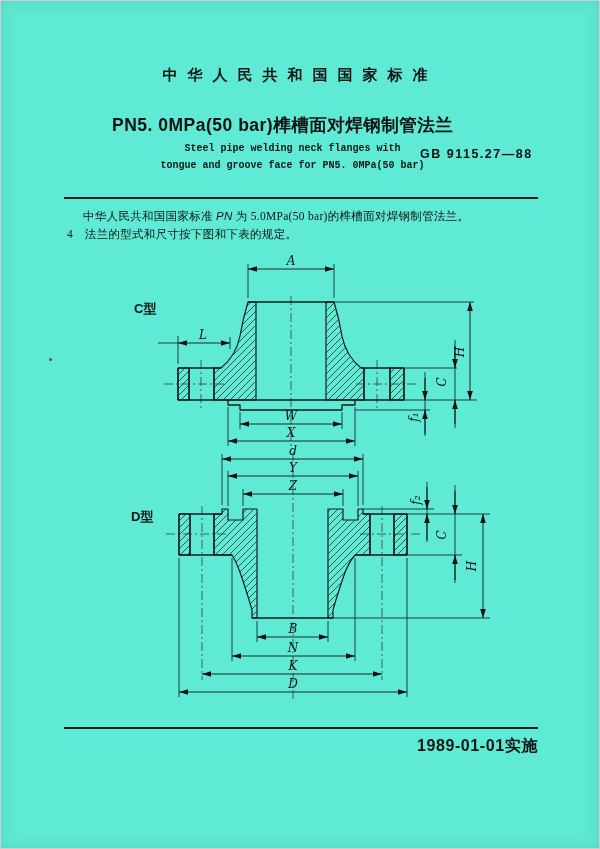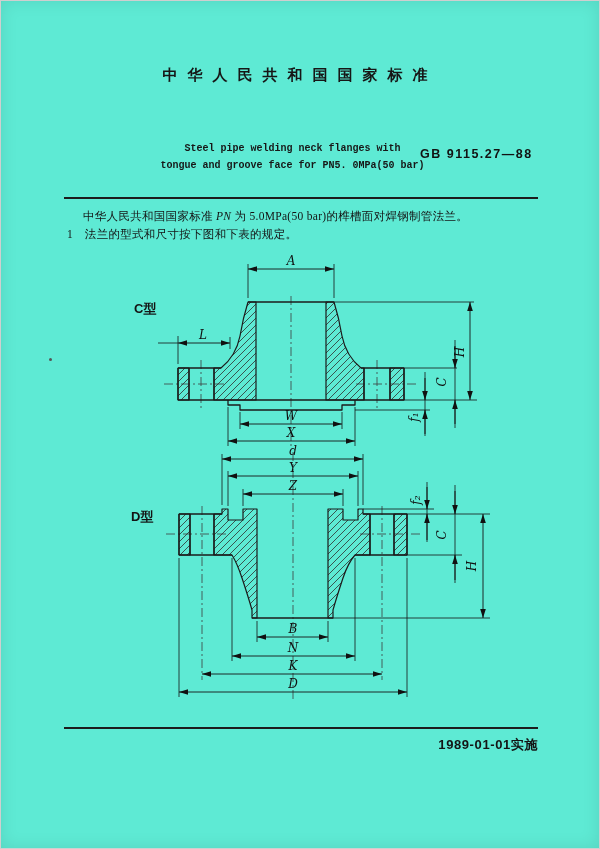--- a/index.html
+++ b/index.html
@@ -12,49 +12,50 @@
   .hdr{top:66px;left:0;width:100%;text-align:center;font-size:15px;font-weight:bold;
        letter-spacing:10px;color:#161616;}
   .title-zh{top:113px;left:112px;font-size:17.5px;font-weight:bold;letter-spacing:.5px;color:#121212;}
   .std-no{top:120px;left:420px;font-size:12.5px;font-weight:bold;letter-spacing:1.5px;color:#121212;margin-top:27px;}
   .en{left:0;width:585px;text-align:center;font-size:10px;font-weight:bold;
       font-family:Liberation Mono, monospace;color:#171717;}
   .en1{top:143px;} .en2{top:160px;}
   .rule{left:64px;width:474px;height:2px;background:#1c1c1c;}
   .rule-top{top:197px;} .rule-bot{top:727px;}
   .intro{top:209px;left:83px;font-size:11.5px;font-family:"Liberation Serif",serif;color:#141414;letter-spacing:.3px;}
-  .intro i{font-family:Liberation Serif, serif;}
+  .intro i{font-family:Liberation Sans, sans-serif;}
   .clause{top:227px;left:67px;font-size:11.5px;font-family:"Liberation Serif",serif;color:#141414;letter-spacing:.3px;}
   .foot-l{top:734px;left:64px;font-size:12px;font-weight:bold;color:#141414;letter-spacing:.4px;}
-  .foot-r{top:736px;left:0;width:538px;text-align:right;font-size:13px;font-weight:bold;color:#141414;letter-spacing:.6px;}
+  .foot-r{top:736px;left:0;width:538px;text-align:right;font-size:16px;font-weight:bold;color:#141414;letter-spacing:.6px;}
   .speck{top:358px;left:49px;width:3px;height:3px;background:#555;border-radius:50%;}
   svg text.dim{font-family:"DejaVu Serif",serif;font-style:italic;font-size:12px;fill:#101010;}
   svg text.typ{font-family:"Liberation Sans",sans-serif;font-weight:bold;font-size:13px;fill:#141414;}
   .ol{stroke:#1b1b1b;stroke-width:1.3;fill:none;stroke-linejoin:round;}
   .hr{stroke:#1b1b1b;stroke-width:1.2;fill:url(#hat);stroke-linejoin:round;}
   .dl{stroke:#151515;stroke-width:.9;fill:none;}
   .ext{stroke:#151515;stroke-width:.8;fill:none;}
   .cl{stroke:#3d3d3d;stroke-width:.8;fill:none;stroke-dasharray:9 3 2 3;}
 </style>
 </head>
 <body>
 
 <div class="page">
 
   <div class="abs hdr">中华人民共和国国家标准</div>
 
+  <div class="abs title-zh">PN5. 0MPa(50 bar)榫槽面对焊钢制管法兰</div>
   <div class="abs std-no">GB 9115.27—88</div>
 
   <div class="abs en en1">Steel pipe welding neck flanges with</div>
   <div class="abs en en2">tongue and groove face for PN5. 0MPa(50 bar)</div>
 
   <div class="abs rule rule-top"></div>
 
   <div class="abs intro"><span>中华人民共和国国家标准 </span><i>PN</i><span> 为 5.0MPa(50 bar)的榫槽面对焊钢制管法兰。</span></div>
-  <div class="abs clause">1　法兰的型式和尺寸按下图和下表的规定。</div>
+  <div class="abs clause">4　法兰的型式和尺寸按下图和下表的规定。</div>
 
   <svg class="abs" style="left:0;top:240px;" width="600" height="480" viewBox="0 240 600 480">
     <defs>
       <pattern id="hat" width="7" height="7" patternUnits="userSpaceOnUse">
         <path d="M-1,8 L8,-1" stroke="#2e2e2e" stroke-width="0.8" fill="none"></path>
       </pattern>
       <marker id="ar" markerWidth="10" markerHeight="8" refX="9" refY="3.5" orient="auto-start-reverse" markerUnits="userSpaceOnUse">
         <path d="M0,0.7 L9,3.5 L0,6.3 Z" fill="#111"></path>
       </marker>
     </defs>

